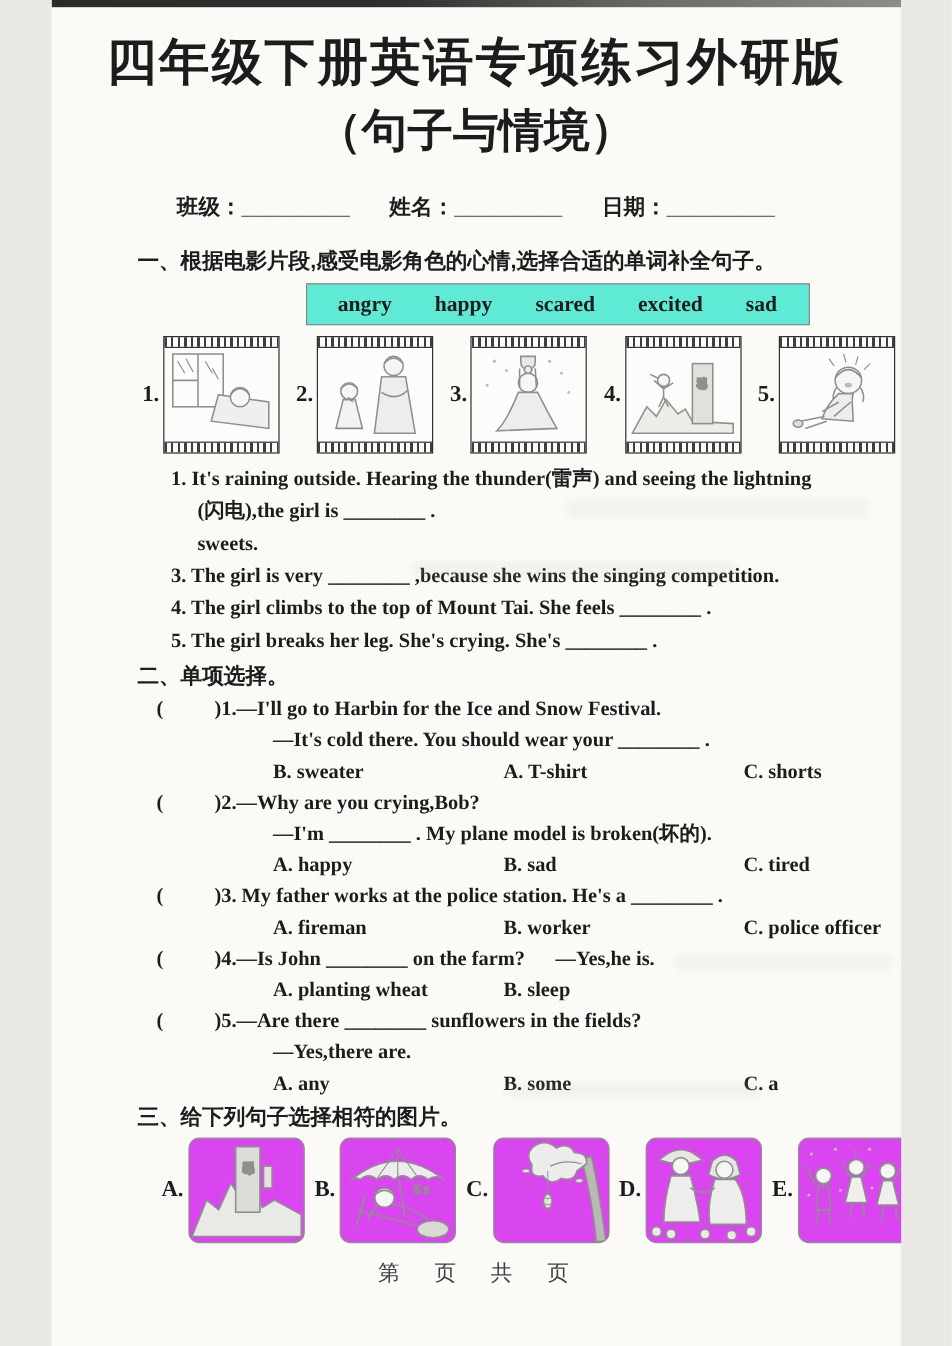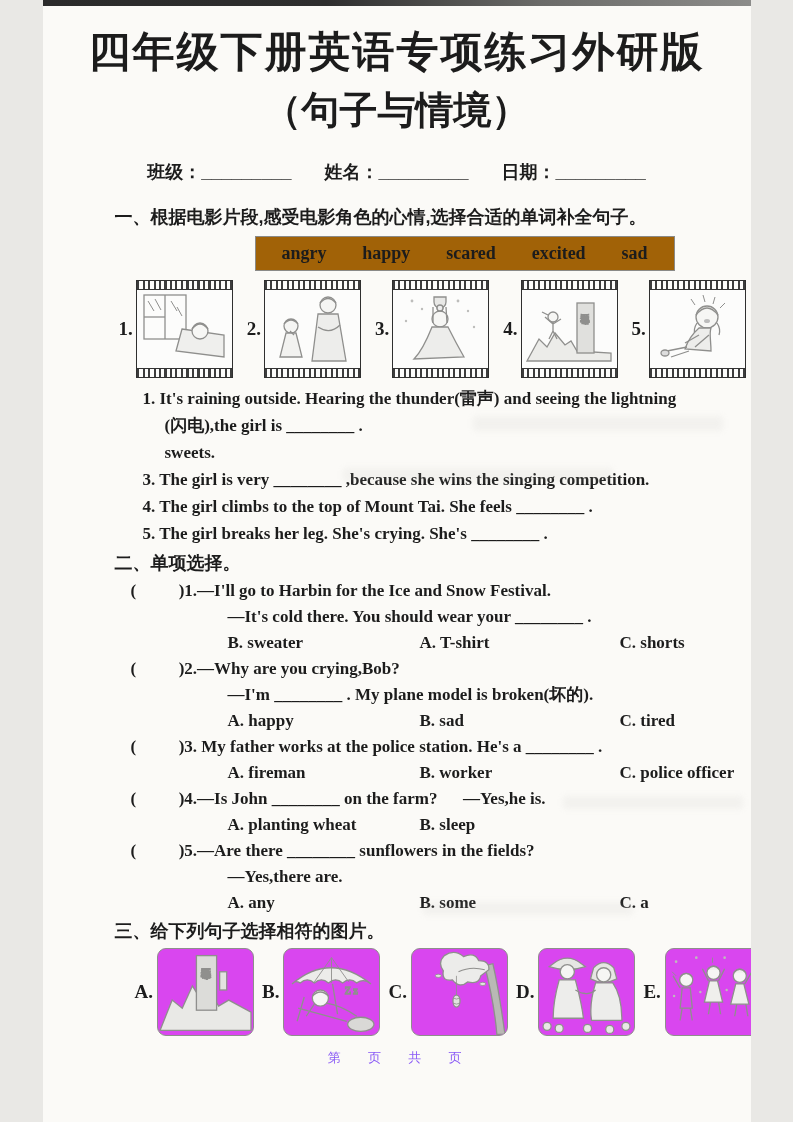--- a/index.html
+++ b/index.html
@@ -13,21 +13,21 @@
         font-weight:bold;font-size:38px;line-height:48px;}
   .info-line{margin-top:26px;text-align:center;font-family:"Liberation Sans",sans-serif;
         font-weight:bold;font-size:18px;line-height:24px;}
   .info-field{margin:0 14px;white-space:pre-wrap;}
   .sec-heading{margin:20px 0 0 72px;font-family:"Liberation Sans",sans-serif;
         font-weight:bold;font-size:18px;line-height:26px;}
   .sec-heading.s2{margin-top:3px;}
   .sec-heading.s3{margin-top:2px;}
   .word-bank{box-sizing:border-box;width:420px;margin:6px 0 0 212px;border:1.5px solid #8a8a88;
         padding:6px 26px;display:flex;justify-content:space-between;
-        font-weight:bold;font-size:18px;background:#a16207;}
+        font-weight:bold;font-size:18px;background:#5eead4;}
   .films-row{margin:9px 0 0 76px;display:flex;gap:14px;align-items:center;}
   .film-unit{display:flex;align-items:center;}
   .film-num{font-weight:bold;font-size:19px;margin-right:3px;}
   .film{box-sizing:border-box;width:97px;height:98px;border:1.8px solid #2f2f2f;
         position:relative;background:#fcfcfb;}
   .sprk{position:absolute;left:0;right:0;height:8px;
         background:repeating-linear-gradient(90deg,#3d3d3d 0 2px,transparent 2px 5.5px);}
   .sprk.t{top:0;border-bottom:1.6px solid #333;}
   .sprk.b{bottom:0;border-top:1.6px solid #333;}
   svg.scene{position:absolute;top:10px;left:1px;width:92px;height:74px;}
@@ -37,22 +37,22 @@
   .mc-list{margin:2px 0 0 88px;font-weight:bold;font-size:17px;line-height:26px;}
   .mc-line{white-space:pre-wrap;}
   .mc-line.cont{margin-left:97px;}
   .mc-options{margin-left:97px;display:grid;grid-template-columns:192px 200px 1fr;}
   .pics-row{margin:4px 0 0 92px;display:flex;gap:8px;align-items:center;}
   .pic-unit{display:flex;align-items:center;}
   .pic-label{font-weight:bold;font-size:19px;margin-right:4px;}
   .pic{box-sizing:border-box;width:97px;height:88px;border:1.6px solid #8e8e8c;border-radius:9px;
         background:#d946ef;overflow:hidden;}
   .pic svg{width:100%;height:100%;}
-  .footer{margin-top:13px;text-align:center;font-family:Liberation Serif, serif;
-        font-size:13px;letter-spacing:4px;word-spacing:16px;white-space:pre-wrap;color:#8b5cf6;}
+  .footer{margin-top:13px;text-align:center;font-family:Liberation Sans, sans-serif;
+        font-size:18px;letter-spacing:4px;word-spacing:16px;white-space:pre-wrap;color:#404040;}
   .ghost{position:absolute;background:#b9b9b4;opacity:.13;filter:blur(3px);border-radius:3px;}
 </style>
 </head>
 <body>
 
 <div class="page">
   <div class="top-strip"></div>
 
   <div class="title">四年级下册英语专项练习外研版</div>
   <div class="subtitle">（句子与情境）</div>

